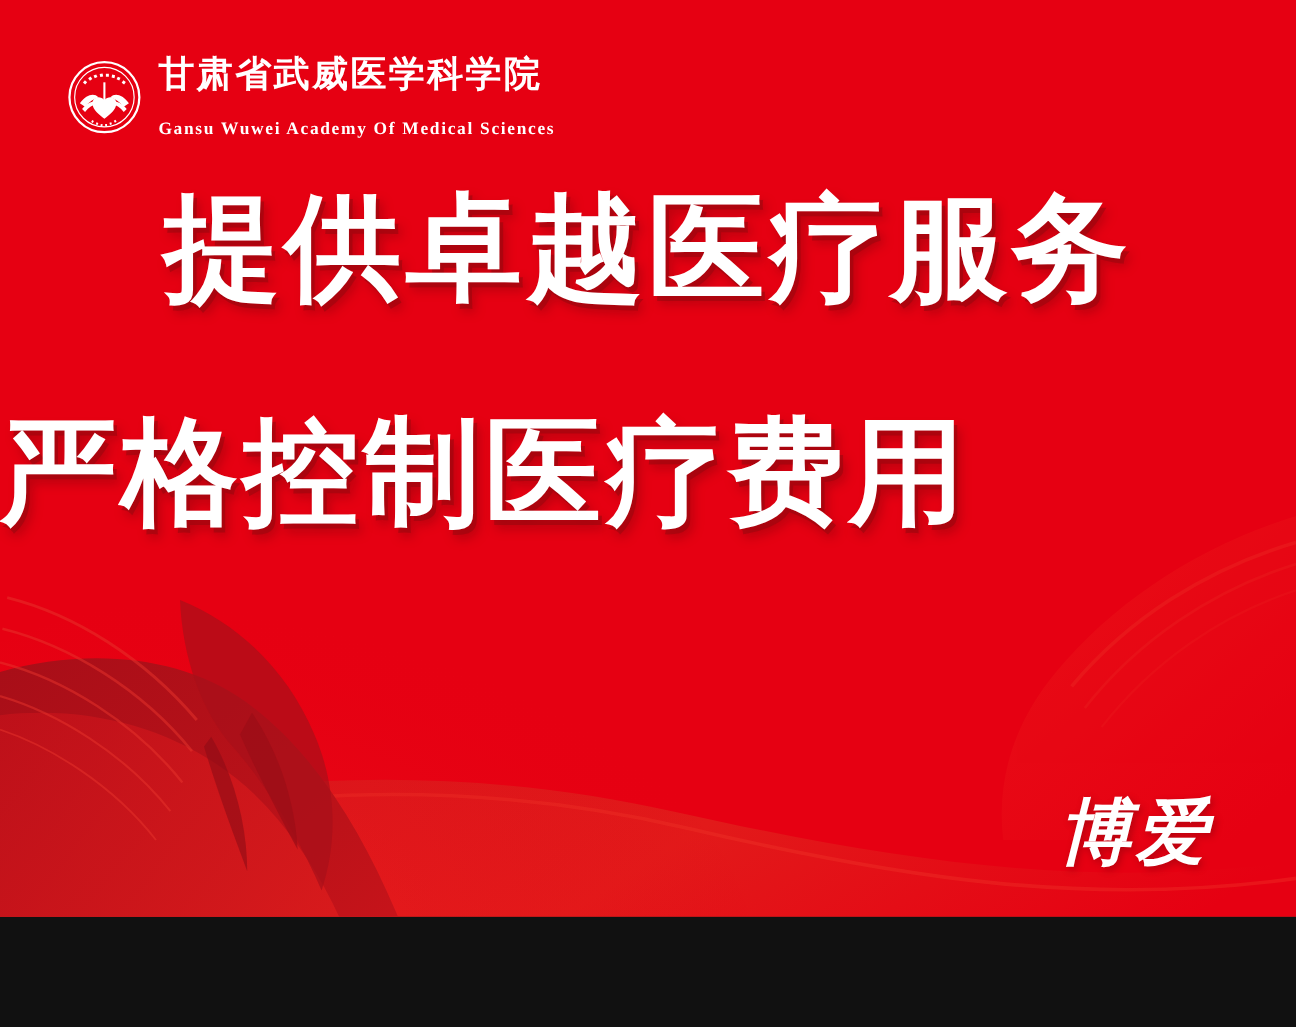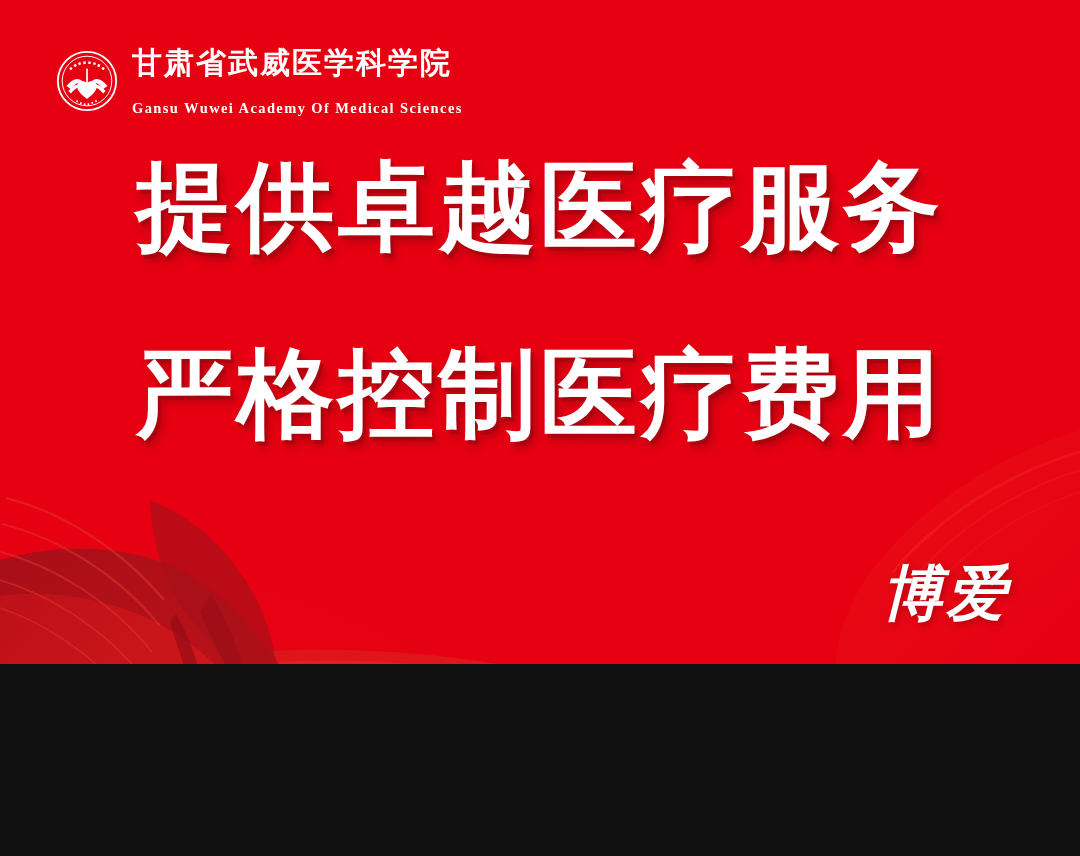--- a/index.html
+++ b/index.html
@@ -5,21 +5,21 @@
 <style>
   html, body {
     margin: 0;
     padding: 0;
     background: #111;
   }
 
   .poster {
     position: relative;
     width: 1080px;
-    height: 664px;
+    height: 764px;
     overflow: hidden;
     background: #14532d;
     font-family: "Liberation Sans", "DejaVu Sans", sans-serif;
     -webkit-font-smoothing: antialiased;
   }
 
   
   .ribbon-layer {
     position: absolute;
     inset: 0;
@@ -99,21 +99,20 @@
     left: 0; right: 0;
     text-align: center;
     top: 158px;
     font-size: 97px;
     line-height: 1;
     letter-spacing: 4px;
   }
 
   .slogan-line-2 {
     left: 0; right: 0;
-    text-align: center;
     top: 345px;
     font-size: 97px;
     line-height: 1;
     letter-spacing: 4px;
   }
 
   .slogan-line-3 {
     left: 0; right: 0;
     text-align: center;
     top: 525px;

